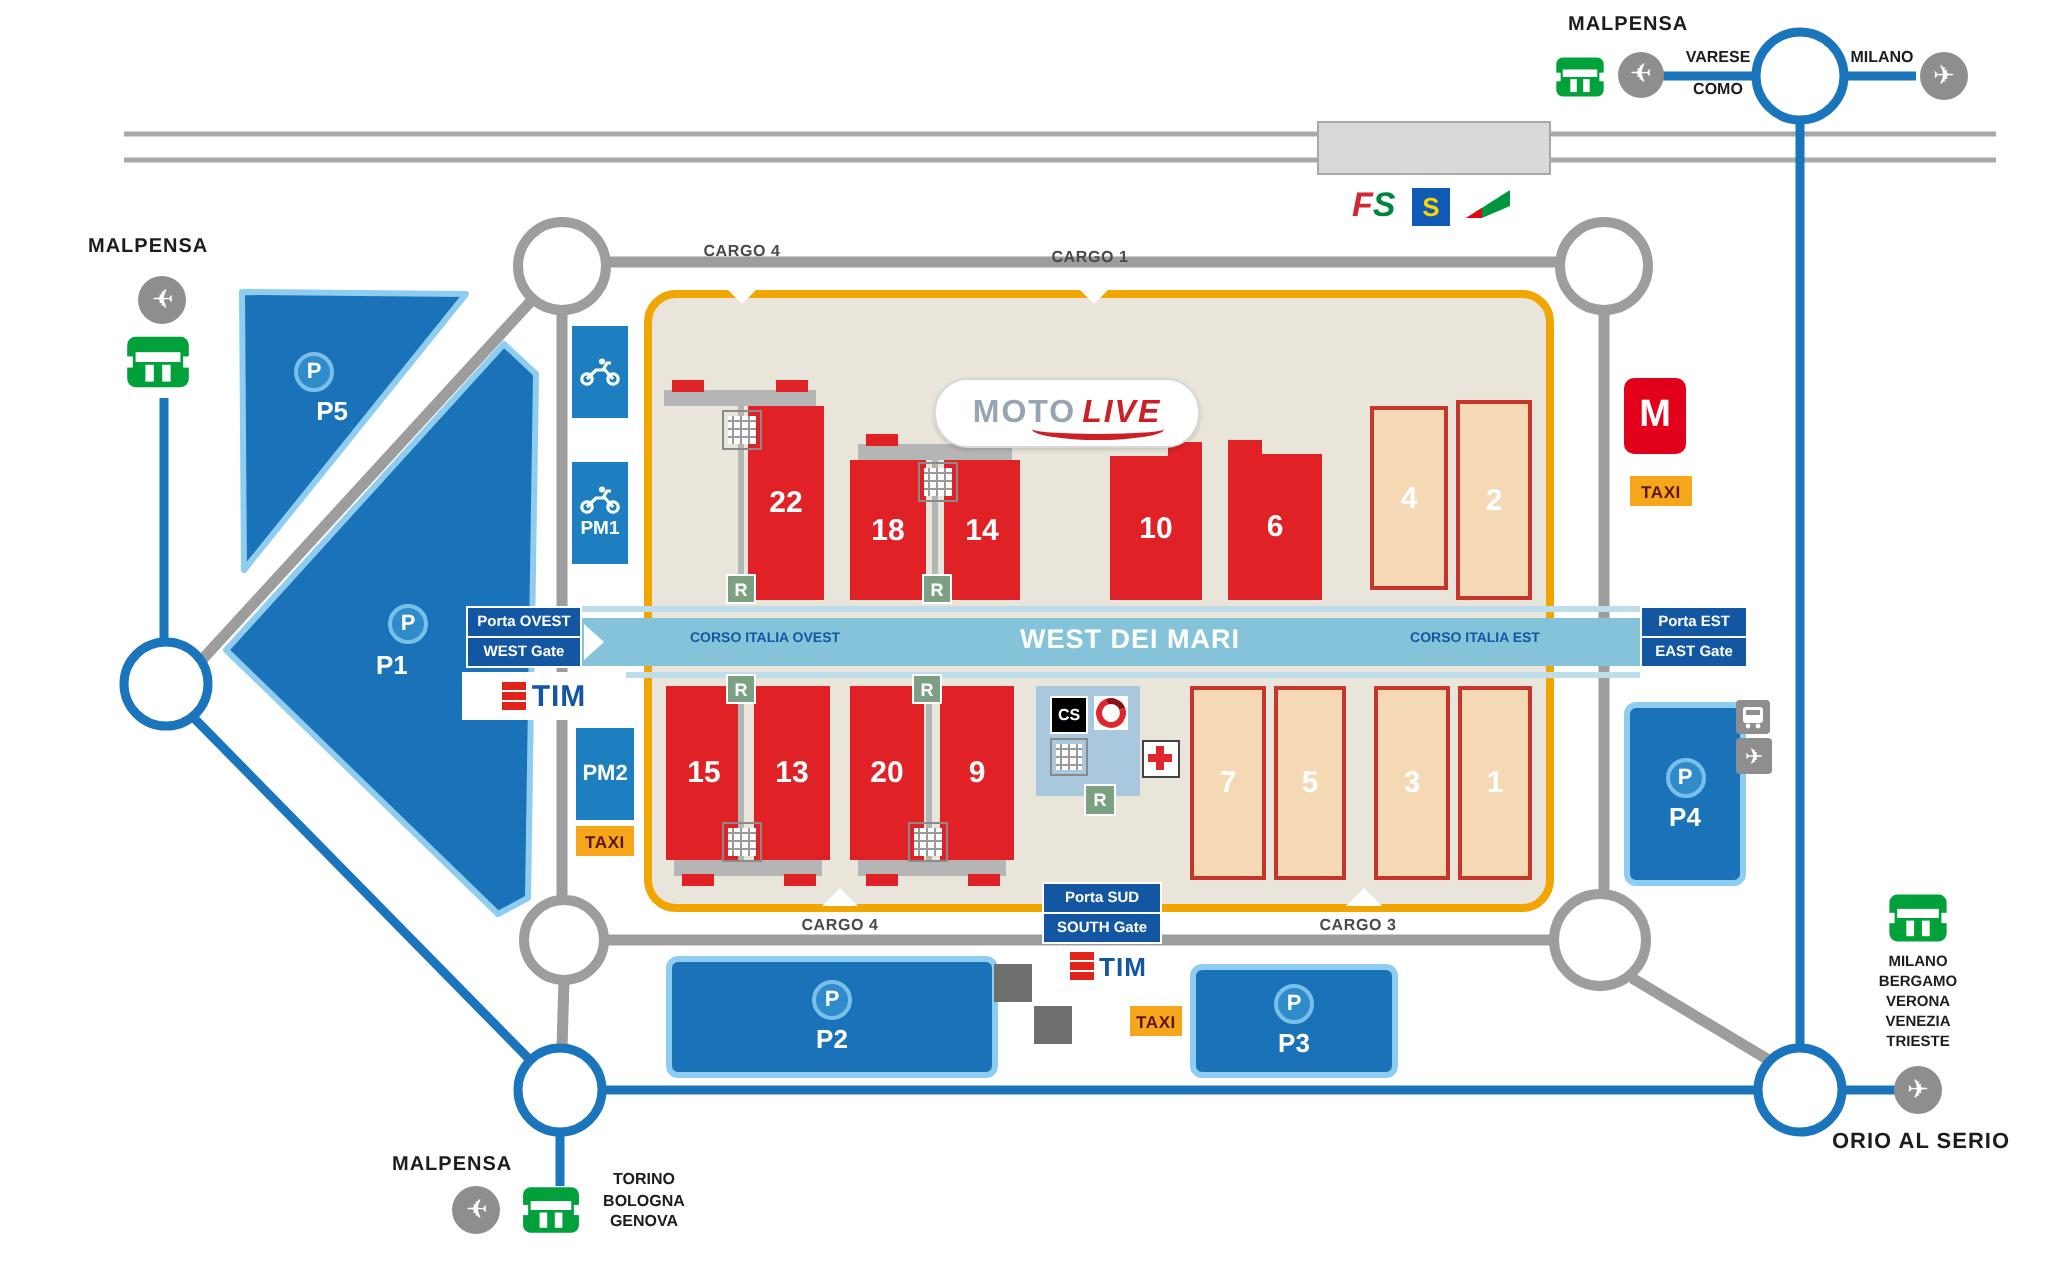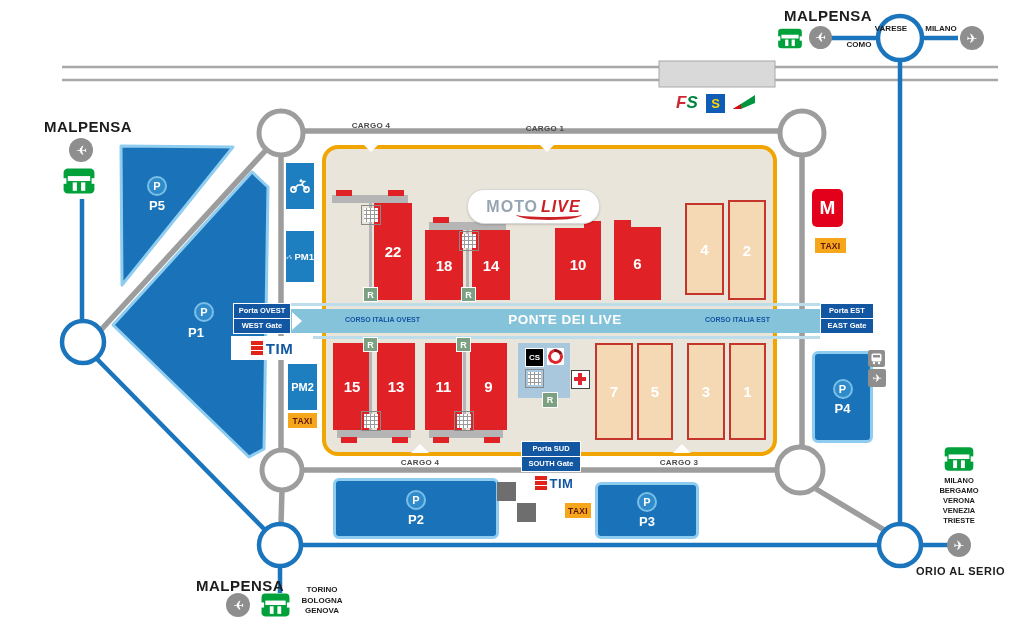--- a/index.html
+++ b/index.html
@@ -1,36 +1,36 @@
 <!DOCTYPE html>
 <html><head>
 <meta charset="utf-8">
 <style>
   html,body{margin:0;padding:0;background:#fff}
   .map{position:relative;width:1024px;height:644px;background:#fff;font-family:"Liberation Sans",sans-serif;overflow:hidden}
   .abs{position:absolute}
   .flexc{display:flex;align-items:center;justify-content:center}
-  .city{font-weight:bold;color:#1c1c1c;letter-spacing:.5px;font-size:15px}
+  .city{font-weight:bold;color:#1c1c1c;letter-spacing:.5px;font-size:10px}
   .dest{font-weight:bold;color:#1c1c1c;font-size:8px;line-height:10.5px;text-align:center}
   .cargo{font-weight:bold;color:#4a4a4a;font-size:8px;text-align:center;letter-spacing:.3px}
   .pav{position:absolute;display:flex;align-items:center;justify-content:center;color:#fff;font-weight:bold;font-size:15px}
   .pav-red{background:#e02227}
   .pav-tan{background:#f5d9b5;border:2px solid #c5352b}
   .tab{position:absolute;background:#e02227}
   .bar{position:absolute;background:#b5b5b5}
   .ricon{position:absolute;background:#7ca182;border:1.5px solid #fff;color:#fff;font-weight:bold;font-size:9px;display:flex;align-items:center;justify-content:center}
   .grid-icon{position:absolute;background:#fff;border:1.5px solid #8a8a8a;background-image:repeating-linear-gradient(#9a9a9a 0 1px,transparent 1px 4px),repeating-linear-gradient(90deg,#9a9a9a 0 1px,transparent 1px 4px);background-size:100% 100%;background-clip:content-box;padding:2px}
   .gatebox{position:absolute;background:#1356a2;border:1px solid #fff;color:#fff;font-weight:bold;font-size:7.5px;text-align:center}
   .gatebox .r1{line-height:14px;border-bottom:1.5px solid #fff;height:14px}
   .gatebox .r2{line-height:14px;height:14px}
   .taxi{position:absolute;background:#f6a61b;color:#5c1510;font-weight:bold;font-size:8.5px;display:flex;align-items:center;justify-content:center;letter-spacing:.3px}
   .park{position:absolute;background:#1a72b8;border:3px solid #8fcdf0;border-radius:6px;display:flex;flex-direction:column;align-items:center;justify-content:center;color:#fff;font-weight:bold;gap:2px}
   .pcircle{width:20px;height:20px;border-radius:50%;background:#2f8bca;border:2px solid #79bfe8;color:#fff;font-weight:bold;font-size:11px;display:flex;align-items:center;justify-content:center;box-sizing:border-box}
   .plabel{font-size:13px;font-weight:bold;color:#fff}
-  .pm{position:absolute;background:#1e7fc0;color:#fff;font-weight:bold;display:flex;flex-direction:row;align-items:center;justify-content:center;gap:2px}
+  .pm{position:absolute;background:#1e7fc0;color:#fff;font-weight:bold;display:flex;flex-direction:column;align-items:center;justify-content:center;gap:2px}
   .planecirc{position:absolute;border-radius:50%;background:#8e8e8e;color:#fff;display:flex;align-items:center;justify-content:center}
   .planecirc span{font-family:"DejaVu Sans",sans-serif;font-size:13px;line-height:1}
   .notch-d{position:absolute;width:0;height:0;border-left:9px solid transparent;border-right:9px solid transparent;border-top:9px solid #fff}
   .notch-u{position:absolute;width:0;height:0;border-left:9px solid transparent;border-right:9px solid transparent;border-bottom:9px solid #fff}
   .band-txt{position:absolute;font-weight:bold;text-align:center}
   .greysq{position:absolute;background:#6e6e6e}
   .timlogo{position:absolute;background:#fff;display:flex;align-items:center;justify-content:center;gap:3px}
   .timbars{display:flex;flex-direction:column;gap:1.5px}
   .timbars i{display:block;width:12px;height:3.5px;background:#e2231a}
   .timtxt{color:#1356a2;font-weight:bold;font-size:15px;letter-spacing:.5px}
@@ -88,21 +88,21 @@
   <div class="abs cargo" style="left:519px;top:124px;width:52px">CARGO 1</div>
   <div class="abs cargo" style="left:394px;top:458px;width:52px">CARGO 4</div>
   <div class="abs cargo" style="left:653px;top:458px;width:52px">CARGO 3</div>
 
   <div class="abs" style="left:288px;top:303px;width:532px;height:3px;background:#bcdde9"></div>
   <div class="abs" style="left:288px;top:336px;width:532px;height:3px;background:#bcdde9"></div>
   <div class="abs" style="left:288px;top:309px;width:532px;height:24px;background:#85c3da"></div>
   <div class="abs" style="left:292px;top:312px;width:0;height:0;border-top:9px solid transparent;border-bottom:9px solid transparent;border-left:10px solid #fff"></div>
   <div class="abs" style="left:820px;top:309px;width:0;height:0;border-top:12px solid transparent;border-bottom:12px solid transparent;border-left:12px solid #85c3da"></div>
   <div class="band-txt" style="left:330px;top:316px;width:105px;font-size:7px;color:#1356a2">CORSO ITALIA OVEST</div>
-  <div class="band-txt" style="left:480px;top:312px;width:170px;font-size:13.5px;color:#fff;letter-spacing:.5px">PONTE DEI LIVE</div>
+  <div class="band-txt" style="left:480px;top:312px;width:170px;font-size:13.5px;color:#fff;letter-spacing:.5px">WEST DEI MARI</div>
   <div class="band-txt" style="left:685px;top:316px;width:105px;font-size:7px;color:#1356a2">CORSO ITALIA EST</div>
 
   <div class="bar" style="left:332px;top:195px;width:76px;height:8px"></div>
   <div class="tab" style="left:336px;top:190px;width:16px;height:6px"></div>
   <div class="tab" style="left:388px;top:190px;width:16px;height:6px"></div>
   <div class="pav pav-red" style="left:374px;top:203px;width:38px;height:97px">
       <span>22</span>
     </div>
   <div class="bar" style="left:369px;top:203px;width:3px;height:97px"></div>
   <div class="grid-icon" style="left:361px;top:205px;width:14px;height:14px"></div>
@@ -137,21 +137,21 @@
       <span>13</span>
     </div>
   <div class="bar" style="left:369px;top:347px;width:3px;height:83px"></div>
   <div class="bar" style="left:337px;top:430px;width:74px;height:8px"></div>
   <div class="tab" style="left:341px;top:437px;width:16px;height:6px"></div>
   <div class="tab" style="left:392px;top:437px;width:16px;height:6px"></div>
   <div class="ricon" style="left:363px;top:337px;width:13px;height:13px">R</div>
   <div class="grid-icon" style="left:361px;top:411px;width:14px;height:14px"></div>
 
   <div class="pav pav-red" style="left:425px;top:343px;width:37px;height:87px">
-      <span>11</span>
+      <span>20</span>
     </div>
   <div class="pav pav-red" style="left:470px;top:343px;width:37px;height:87px">
       <span>9</span>
     </div>
   <div class="bar" style="left:463px;top:347px;width:3px;height:83px"></div>
   <div class="bar" style="left:429px;top:430px;width:74px;height:8px"></div>
   <div class="tab" style="left:433px;top:437px;width:16px;height:6px"></div>
   <div class="tab" style="left:484px;top:437px;width:16px;height:6px"></div>
   <div class="ricon" style="left:456px;top:337px;width:13px;height:13px">R</div>
   <div class="grid-icon" style="left:454px;top:411px;width:14px;height:14px"></div>
@@ -216,21 +216,21 @@
   <div class="timlogo" style="left:523px;top:473px;width:62px;height:20px">
     <span class="timbars">
         <i></i>
         <i></i>
         <i></i>
       </span>
     <span class="timtxt" style="font-size:13px">TIM</span>
   </div>
 
   <div class="pcircle abs" style="left:147px;top:176px">P</div>
-  <div class="abs plabel" style="left:140px;top:198px;width:34px;text-align:center">P5</div>
+  <div class="abs plabel" style="left:140px;top:198px;width:34px;text-align:right">P5</div>
   <div class="pcircle abs" style="left:194px;top:302px">P</div>
   <div class="abs plabel" style="left:188px;top:325px;width:32px;text-align:left">P1</div>
 
   <div class="park" style="left:333px;top:478px;width:160px;height:55px">
     <span class="pcircle">P</span>
     <span class="plabel">P2</span>
   </div>
   <div class="park" style="left:595px;top:482px;width:98px;height:51px">
     <span class="pcircle">P</span>
     <span class="plabel">P3</span>
@@ -310,21 +310,21 @@
     <rect x="2" y="1" width="22" height="18" rx="3" fill="#00a13a"></rect>
       <rect x="0" y="8" width="4" height="4" fill="#fff"></rect>
       <rect x="22" y="8" width="4" height="4" fill="#fff"></rect>
       <rect x="5" y="6.5" width="16" height="3.5" fill="#fff"></rect>
       <rect x="8.5" y="11" width="3" height="6" fill="#fff"></rect>
       <rect x="14.5" y="11" width="3" height="6" fill="#fff"></rect>
   </svg>
   <div class="planecirc" style="left:809px;top:26px;width:23px;height:23px">
       <span style="transform:scaleX(-1)">✈</span>
     </div>
-  <div class="abs dest" style="left:872px;top:24px;width:38px">VARESE</div>
+  <div class="abs dest" style="left:840px;top:24px;width:38px">VARESE</div>
   <div class="abs dest" style="left:842px;top:40px;width:34px">COMO</div>
   <div class="abs dest" style="left:922px;top:24px;width:38px">MILANO</div>
   <div class="planecirc" style="left:960px;top:26px;width:24px;height:24px">
       <span>✈</span>
     </div>
 
   <div class="abs city" style="left:196px;top:577px;width:90px">MALPENSA</div>
   <div class="planecirc" style="left:226px;top:593px;width:24px;height:24px">
       <span style="transform:scaleX(-1)">✈</span>
     </div>

